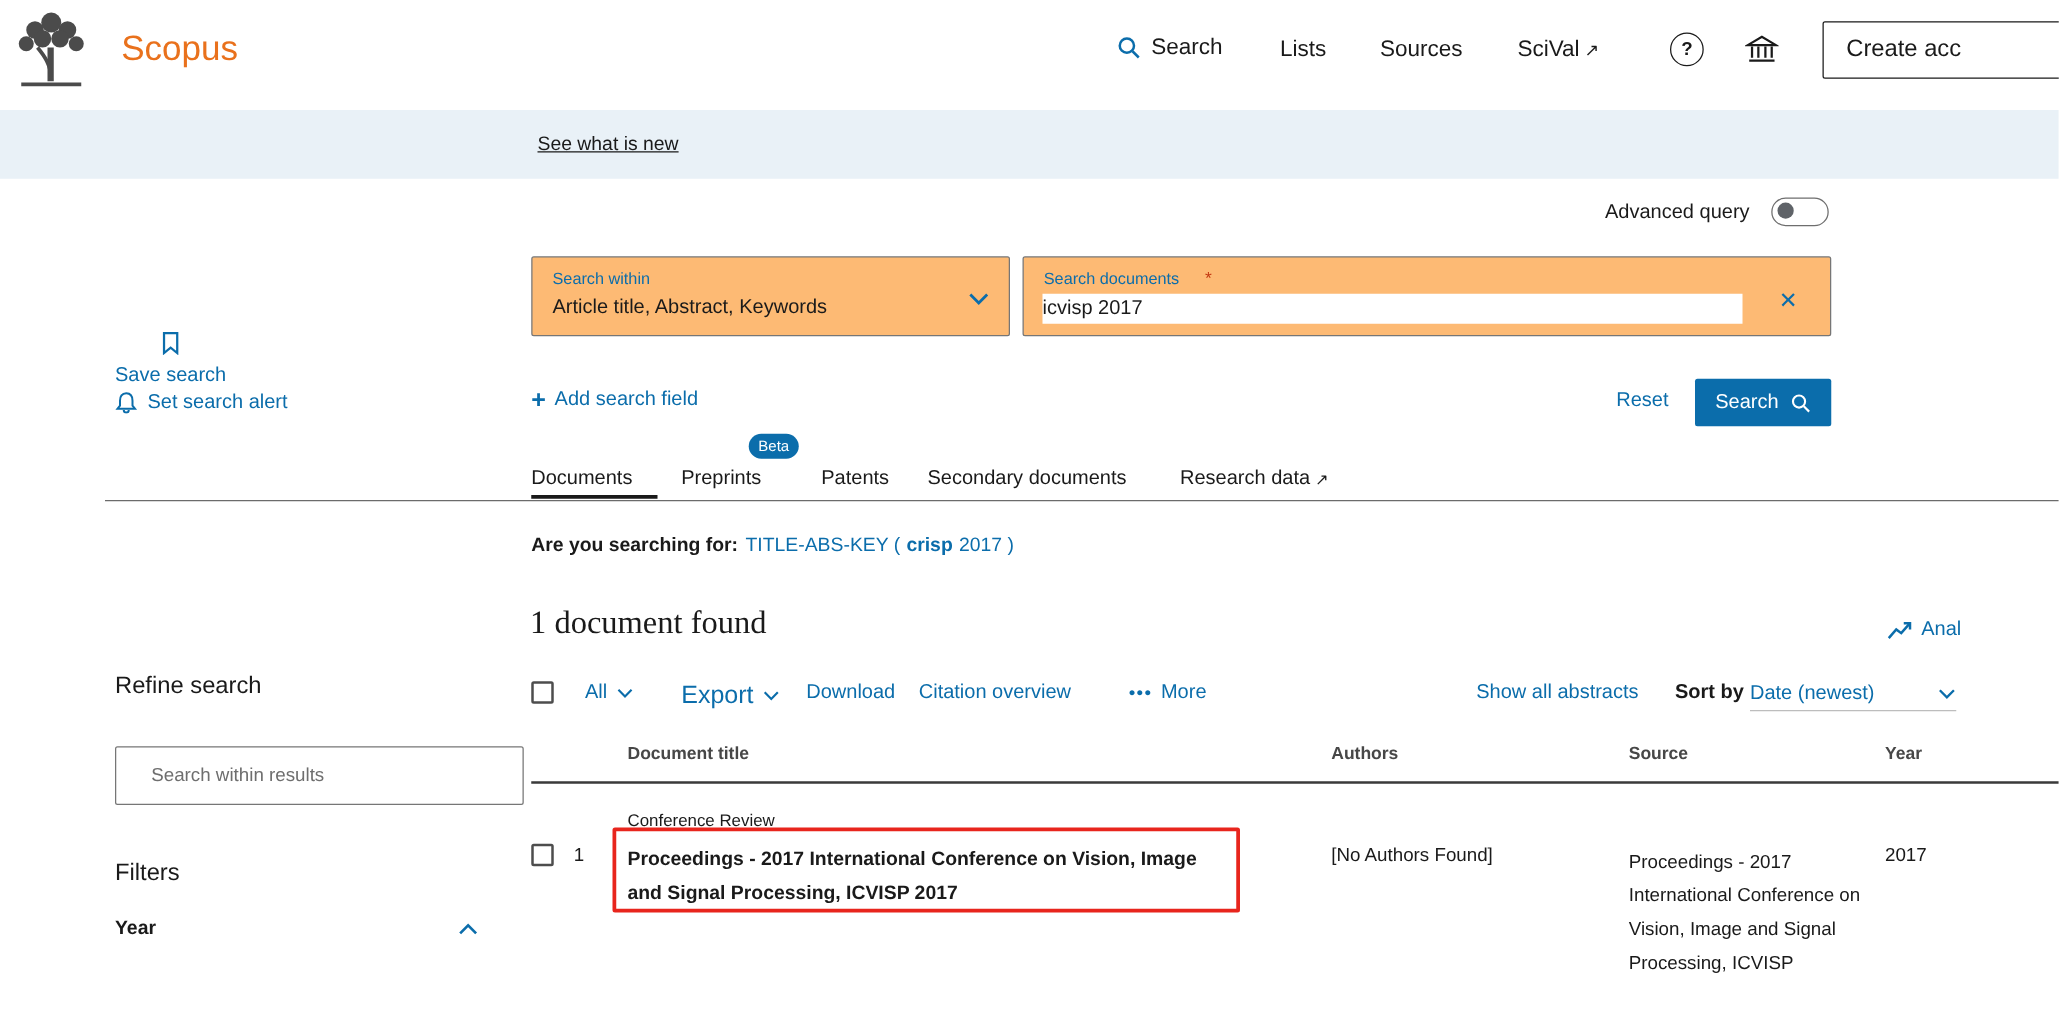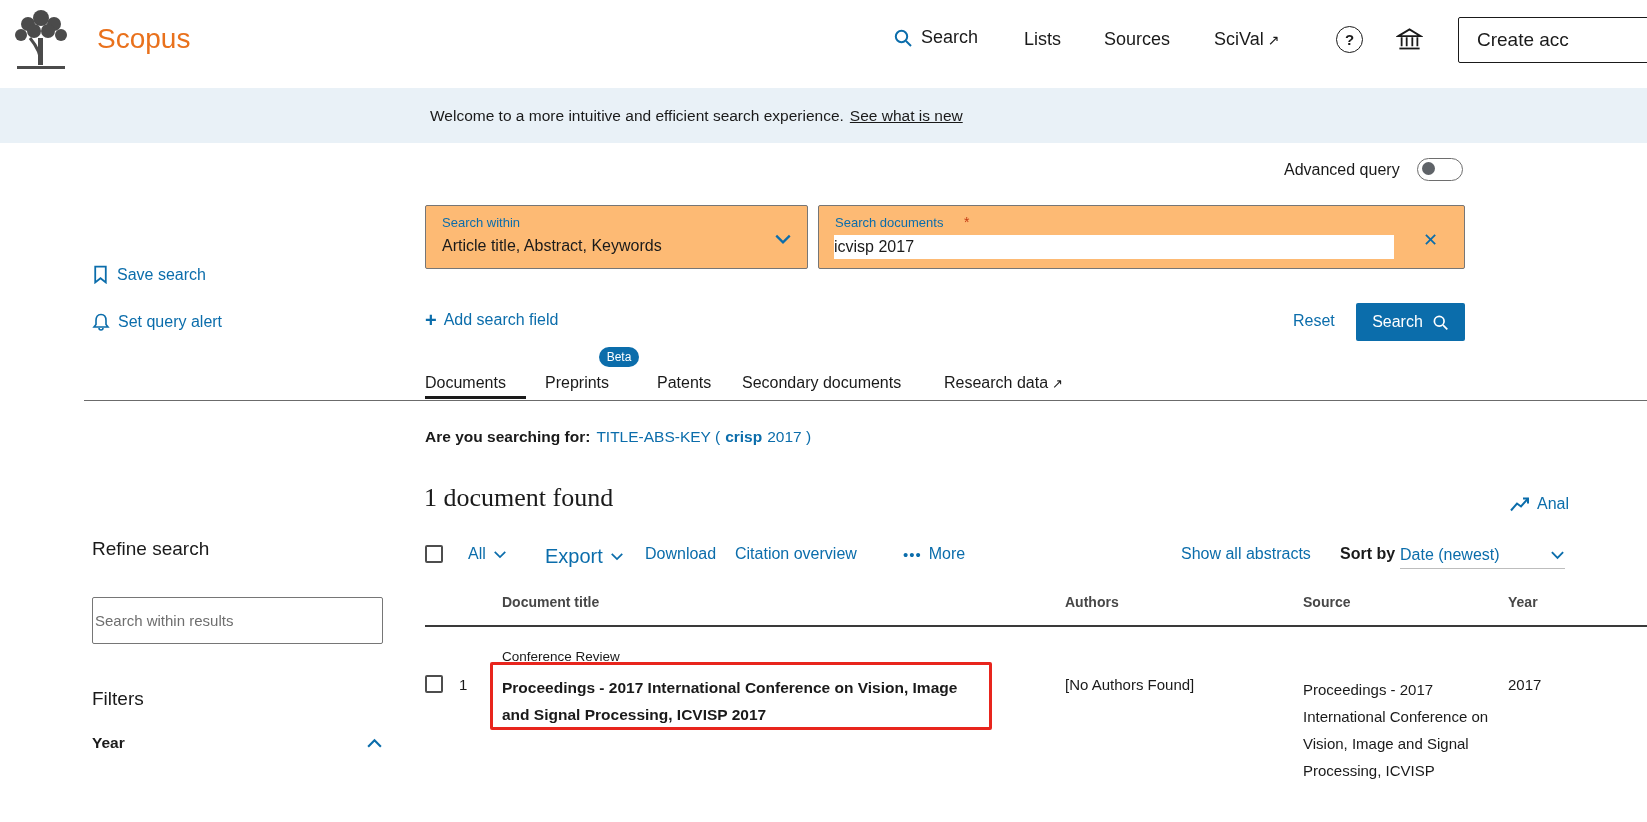--- a/index.html
+++ b/index.html
@@ -99,21 +99,20 @@
       </g>
     </svg>
   </div>
 
   <button class="abs" style="left:1458px;top:17px;width:230px;height:46px;background:#fff;border:1.5px solid #1a1a1a;border-radius:2px;
                  font-size:19px;color:var(--ink);text-align:left;padding-left:18px;cursor:pointer;font-family:'Liberation Sans',sans-serif;">Create acc</button>
 </div>
 
 <div class="abs" style="left:0;top:88px;width:1647px;height:55px;background:var(--banner);">
   <div class="abs" style="left:430px;top:0;height:55px;display:flex;align-items:center;gap:6px;font-size:15.5px;">
-    <span>Welcome to a more intuitive and efficient search experience.</span>
     <a style="color:var(--ink);text-decoration:underline;cursor:pointer;">See what is new</a>
   </div>
 </div>
 
 <span class="abs" style="left:1284px;top:161px;font-size:16px;">Advanced query</span>
 <div class="abs toggle" style="left:1417px;top:158px;">
   <div class="knob"></div>
 </div>
 
 <div class="abs field-box" style="left:425px;top:205px;width:383px;height:64px;">
@@ -124,33 +123,33 @@
   </svg>
 </div>
 
 <div class="abs field-box" style="left:818px;top:205px;width:647px;height:64px;">
   <span class="abs field-label" style="left:16px;top:9px;">Search documents</span>
   <span class="abs" style="left:145px;top:8px;color:#c43a13;font-size:14px;">*</span>
   <input class="abs" type="text" style="left: 15px; top: 29px; width: 560px; height: 24px; border: none; outline: none; font-size: 16px; color: var(--ink);" value="icvisp 2017">
   <span class="abs glyph-x" style="left:604px;top:23px;font-size:18px;color:var(--blue);cursor:pointer;"></span>
 </div>
 
-<div class="abs row-flex" style="left:92px;top:265px;">
+<div class="abs row-flex" style="left:92px;top:265px;flex-direction:column;">
   <svg width="17" height="19" viewBox="0 0 16 18">
     <path d="M3 1.5 h10 V16.5 L8 12.5 3 16.5 Z" fill="none" stroke="#0b6dab" stroke-width="1.7"></path>
   </svg>
   <span class="link" style="font-size:16px;">Save search</span>
 </div>
 
 <div class="abs row-flex" style="left:92px;top:312px;">
   <svg width="18" height="19" viewBox="0 0 18 18">
     <path d="M9 2 C5.5 2 4 4.5 4 8 v4 l-2 2.5 h14 L14 12 V8 C14 4.5 12.5 2 9 2 Z" fill="none" stroke="#0b6dab" stroke-width="1.6"></path>
     <path d="M7 15.5 a2 2 0 0 0 4 0" fill="none" stroke="#0b6dab" stroke-width="1.6"></path>
   </svg>
-  <span class="link" style="font-size:16px;">Set query alert</span>
+  <span class="link" style="font-size:16px;">Set search alert</span>
 </div>
 
 <div class="abs row-flex" style="left:425px;top:311px;gap:7px;">
   <span class="glyph-plus" style="color:var(--blue);font-size:20px;font-weight:700;line-height:18px;"></span>
   <span class="link" style="font-size:16px;">Add search field</span>
 </div>
 
 <span class="abs link" style="left:1293px;top:312px;font-size:16px;">Reset</span>
 
 <button class="abs btn-primary" style="left:1356px;top:303px;width:109px;height:38px;">
@@ -224,21 +223,21 @@
 
 <div class="abs" style="left:1400px;top:541px;width:165px;height:28px;border-bottom:1px solid #bdbdbd;display:flex;align-items:center;justify-content:space-between;">
   <span class="link" style="font-size:16px;">Date (newest)</span>
   <svg width="15" height="10" viewBox="0 0 16 10">
     <polyline points="2,2 8,8 14,2" fill="none" stroke="#0b6dab" stroke-width="2"></polyline>
   </svg>
 </div>
 
 <div class="abs" style="left:92px;top:538px;font-size:19px;">Refine search</div>
 
-<input class="abs" type="text" style="left: 92px; top: 597px; width: 291px; height: 47px; border: 1px solid var(--gray-border); border-radius: 2px; padding-left: 2px; font-size: 15px; outline: none;" placeholder="Search within results">
+<input class="abs" type="text" style="left: 92px; top: 597px; width: 327px; height: 47px; border: 1px solid var(--gray-border); border-radius: 2px; padding-left: 28px; font-size: 15px; outline: none;" placeholder="Search within results">
 
 <div class="abs" style="left:92px;top:688px;font-size:19px;">Filters</div>
 
 <div class="abs" style="left:92px;top:734px;width:291px;display:flex;justify-content:space-between;align-items:center;cursor:pointer;">
   <span style="font-size:15.5px;font-weight:700;">Year</span>
   <svg width="17" height="11" viewBox="0 0 16 10">
     <polyline points="2,8 8,2 14,8" fill="none" stroke="#0b6dab" stroke-width="2"></polyline>
   </svg>
 </div>
 

